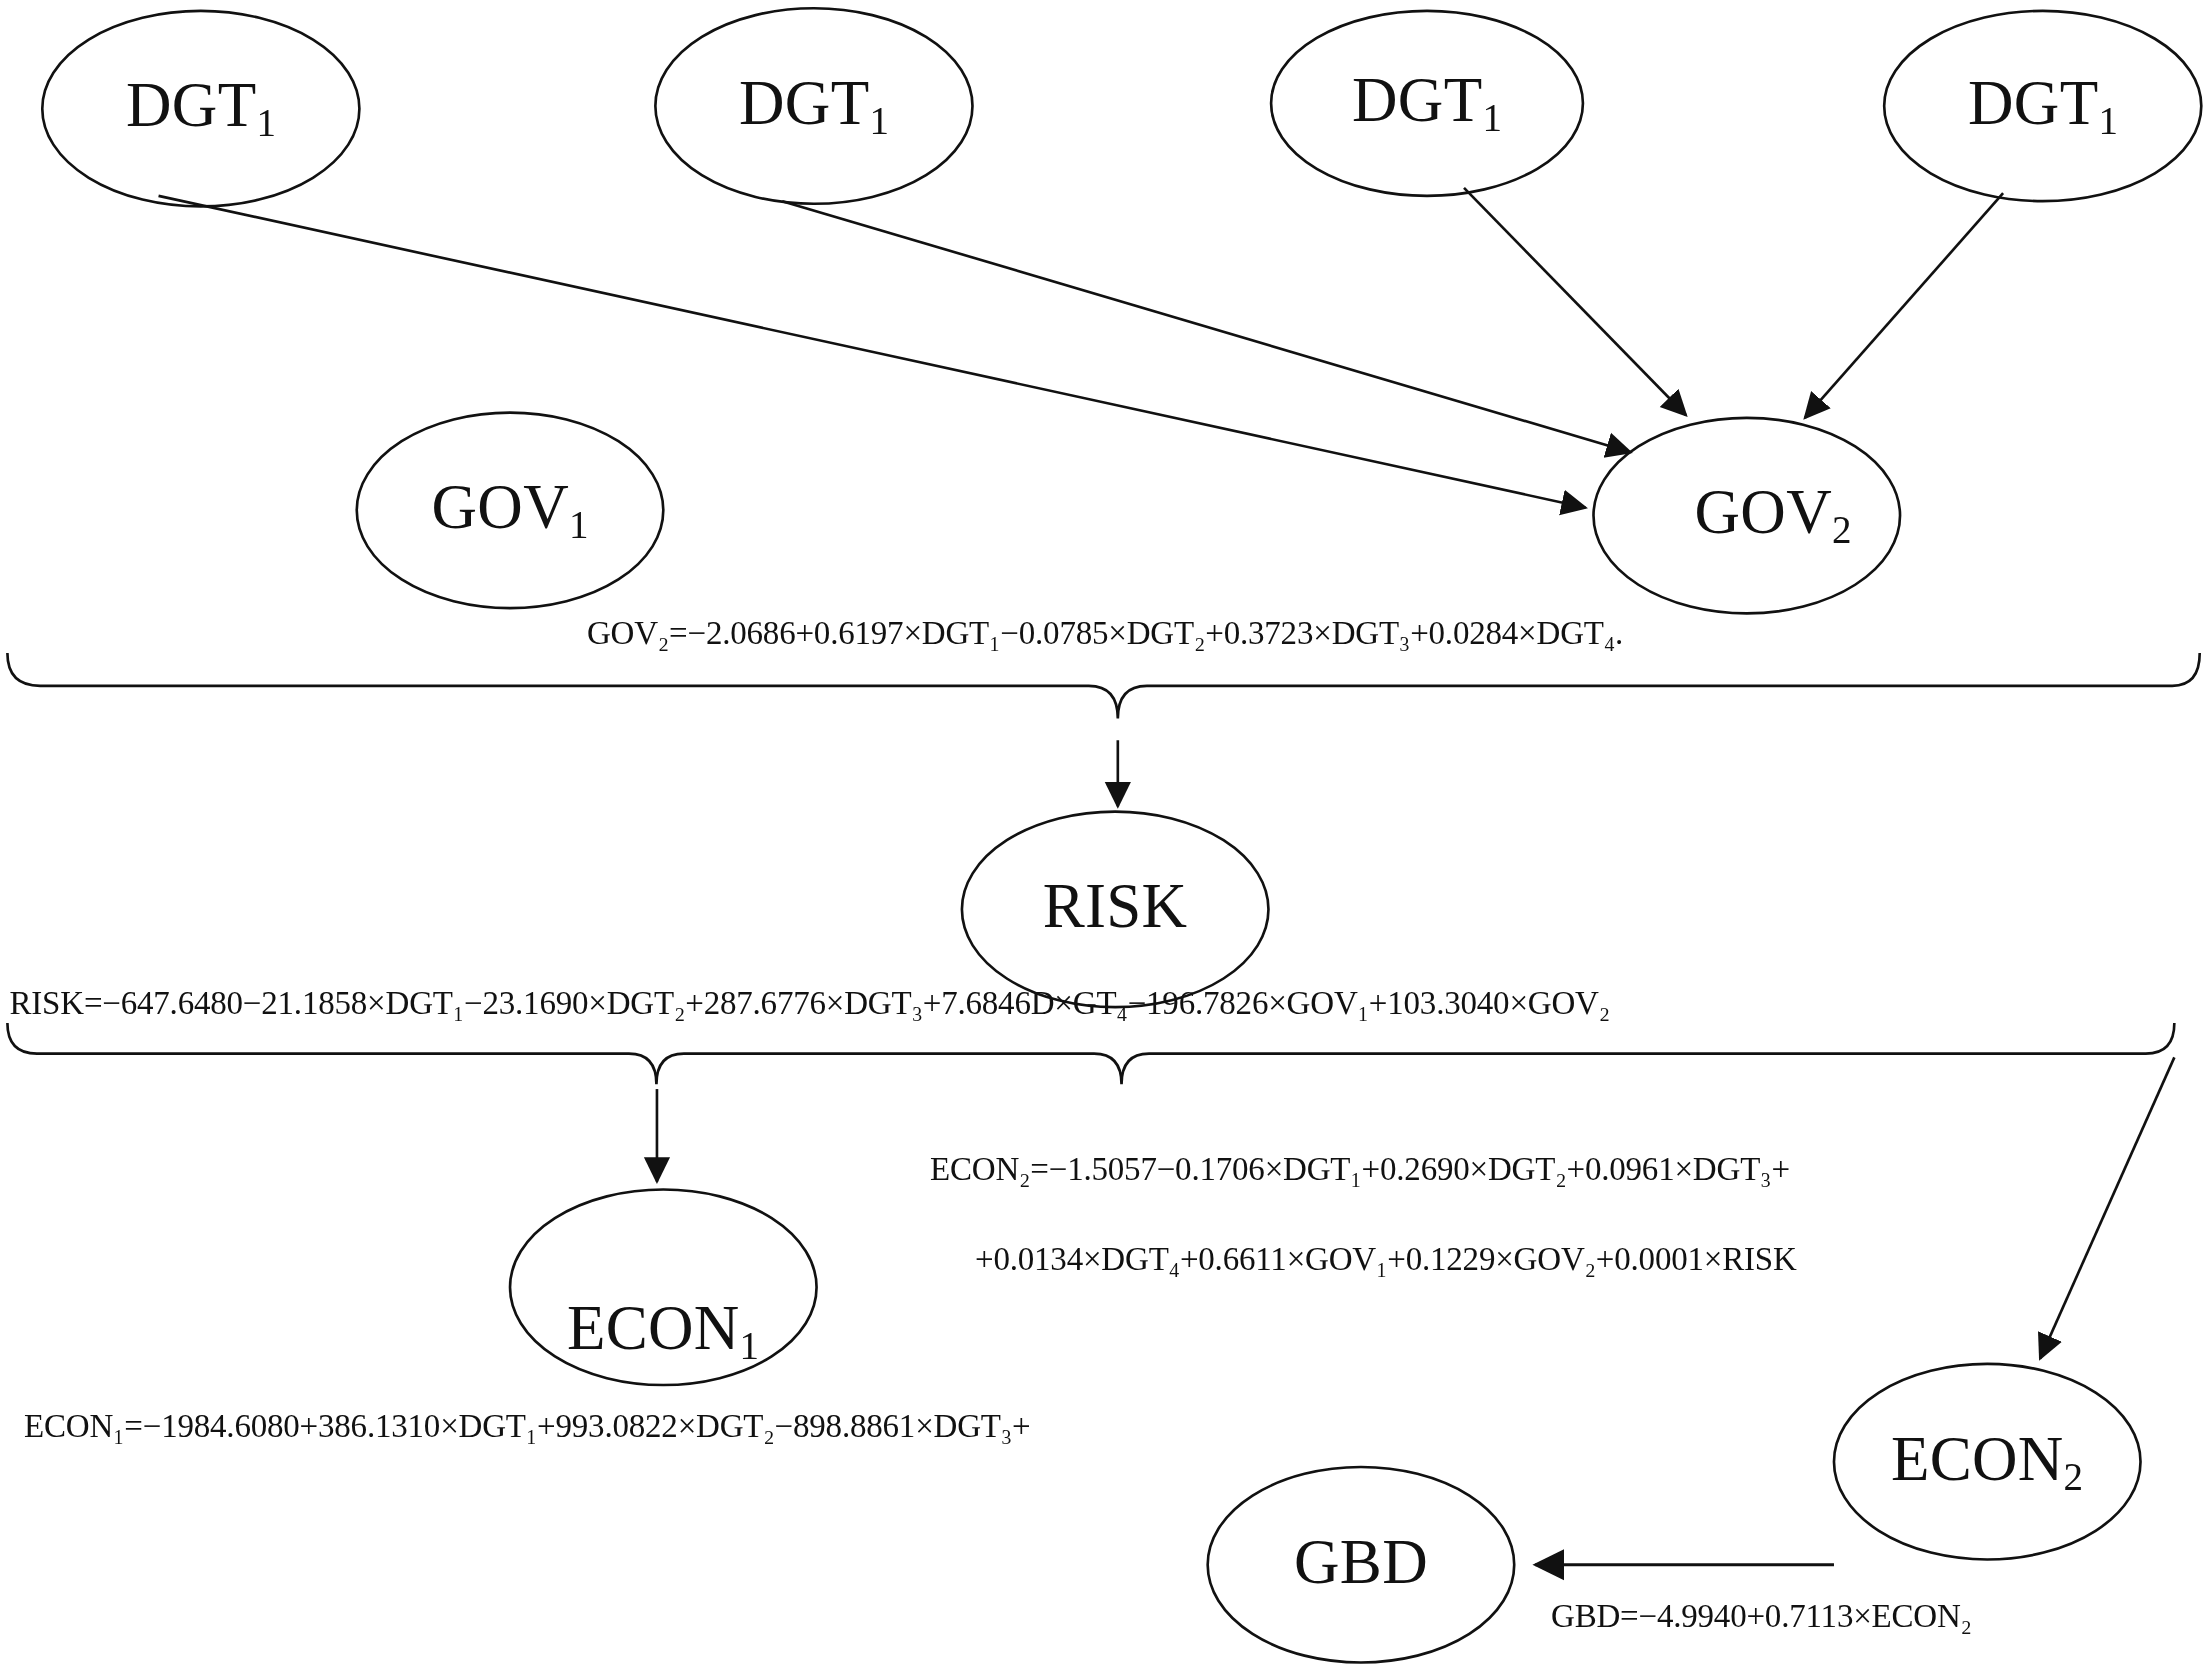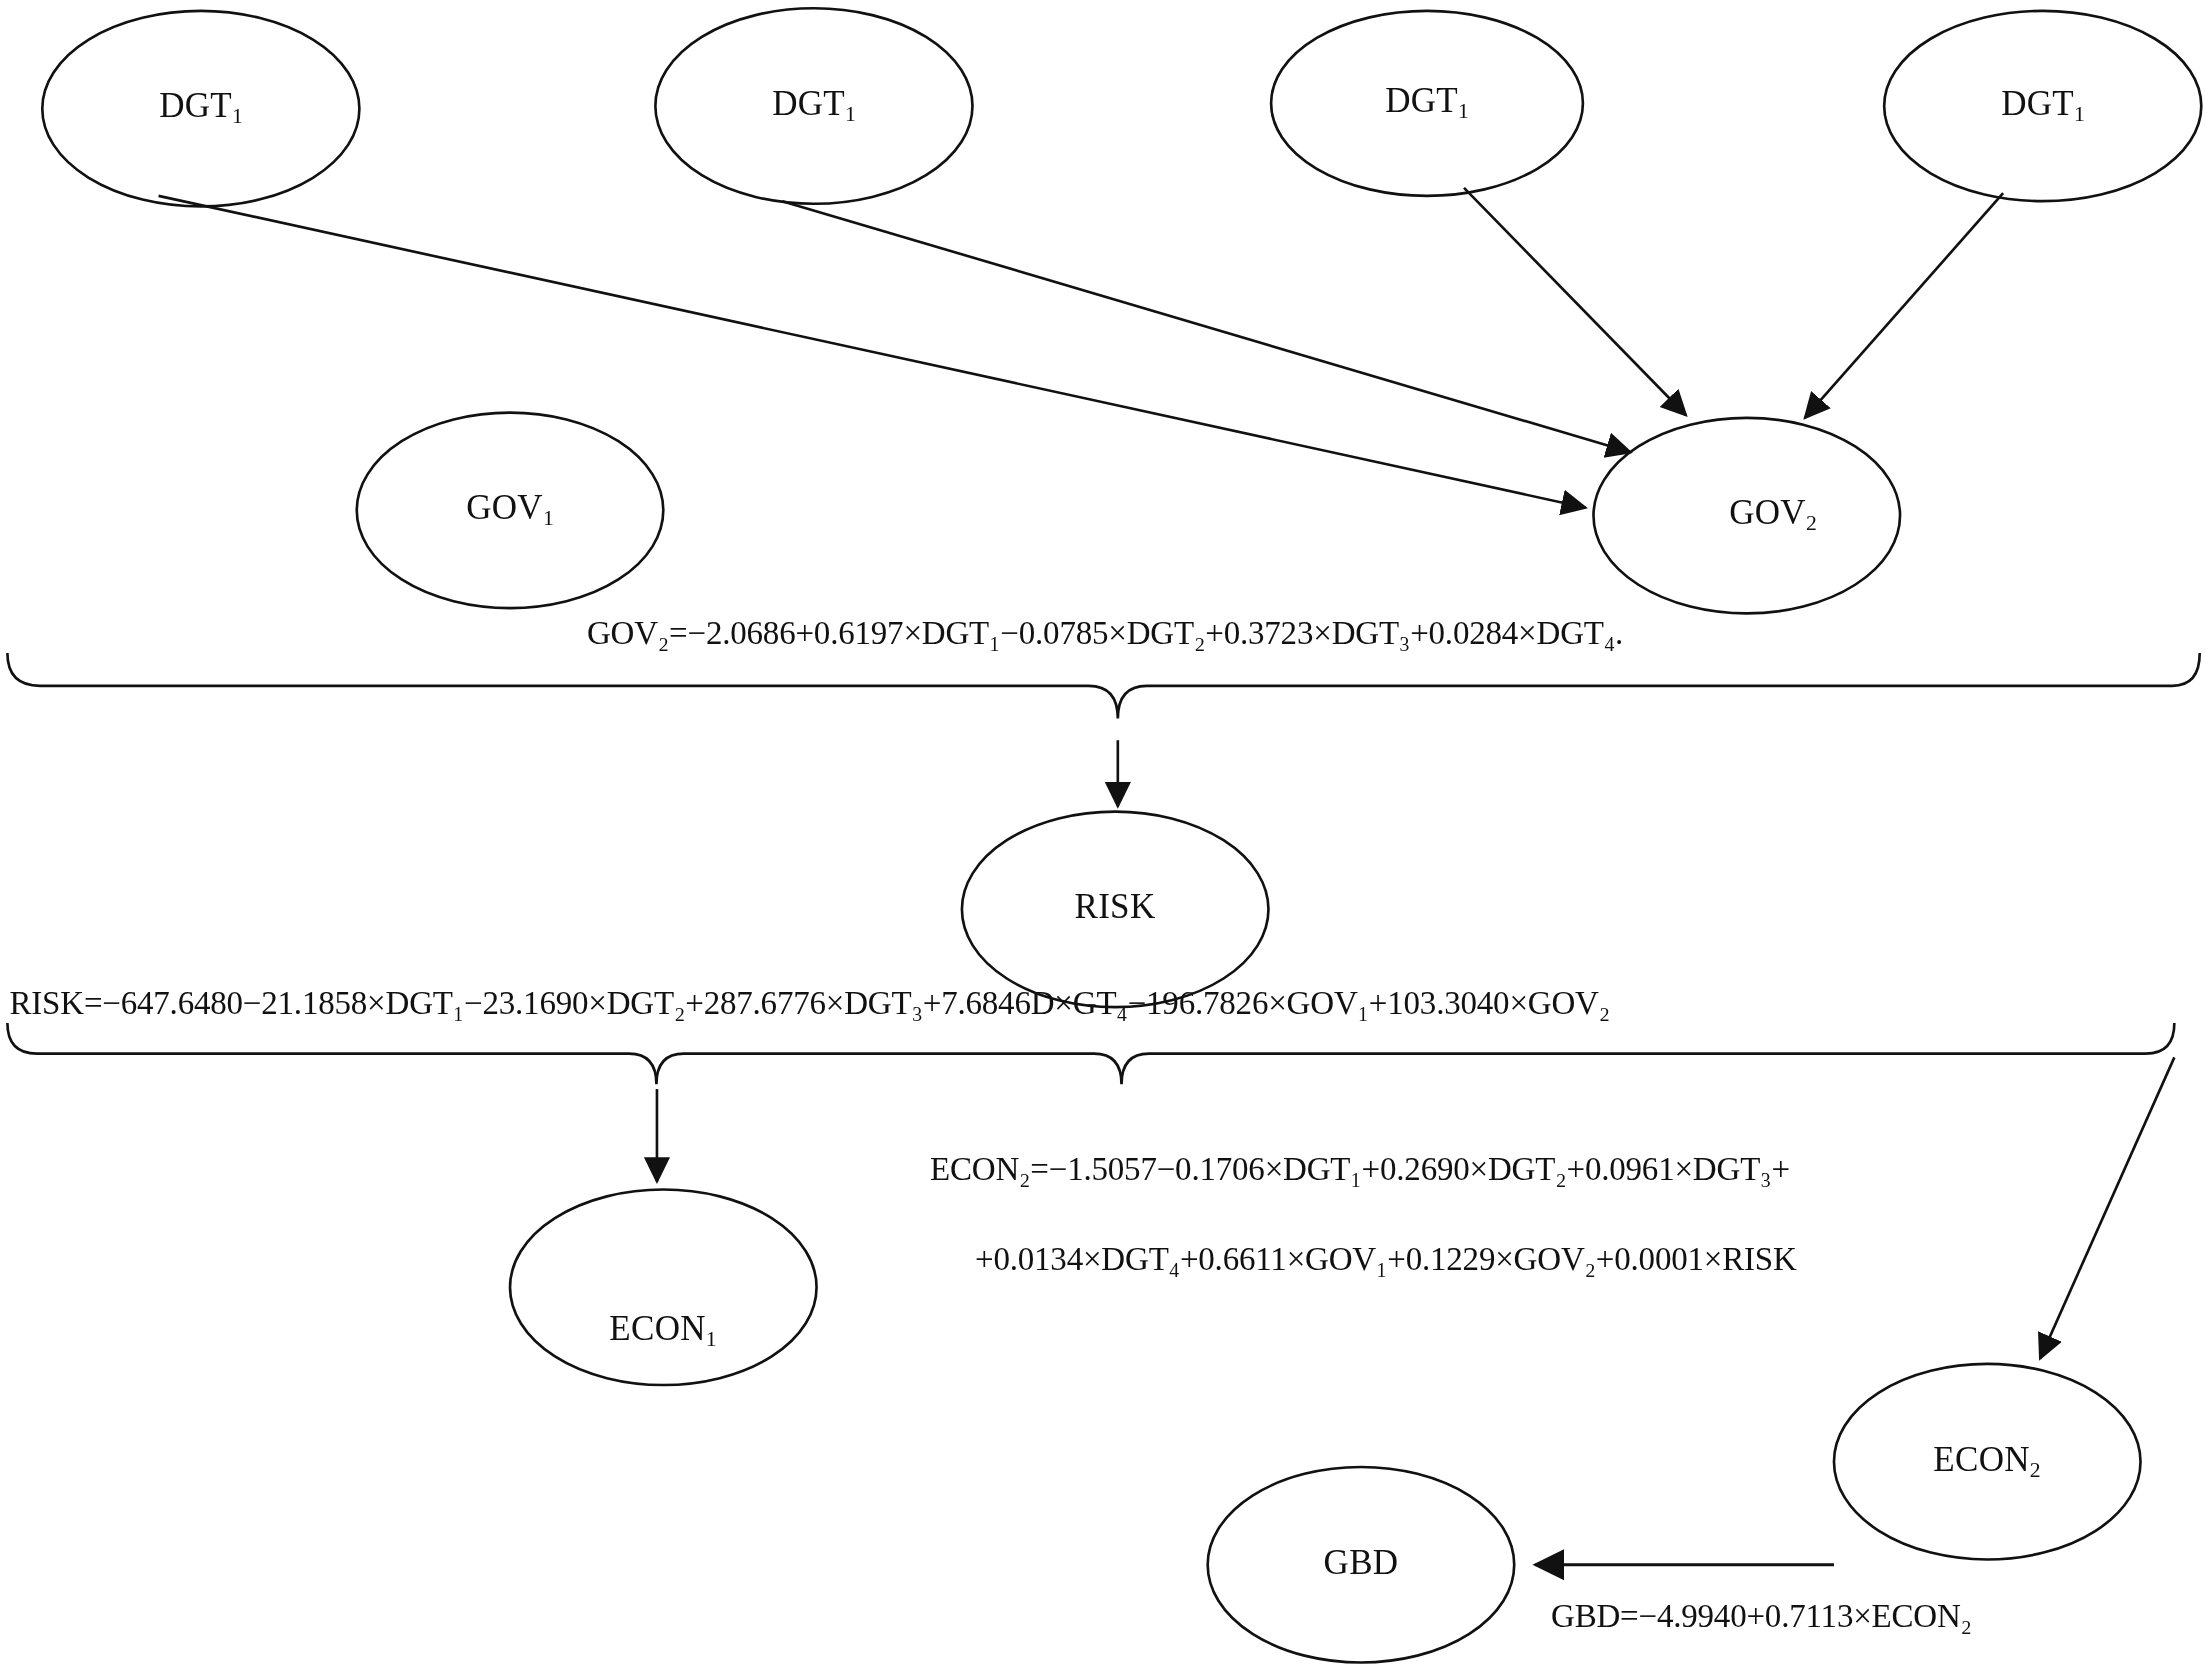--- a/index.html
+++ b/index.html
@@ -21,21 +21,21 @@
     position: absolute;
     left: 0;
     top: 0;
     width: 2205px;
     height: 1666px;
   }
   .node-label {
     position: absolute;
     transform: translate(-50%, -50%);
     white-space: nowrap;
-    font-size: 35px;
+    font-size: 63px;
     line-height: 1;
     letter-spacing: 0.3px;
     pointer-events: none;
   }
   .node-label sub {
     font-size: 0.62em;
     vertical-align: -0.28em;
     letter-spacing: 0;
   }
   .eq {
@@ -109,17 +109,18 @@
   <div class="node-label" style="left:1987px; top:1462px;"><span>ECON</span><sub>2</sub></div>
   <div class="node-label" style="left:1361px; top:1565px;"><span>GBD</span><sub></sub></div>
 
   <div class="eq eq-center" style="left:1105px; top:616px;">GOV₂=−2.0686+0.6197×DGT₁−0.0785×DGT₂+0.3723×DGT₃+0.0284×DGT₄.</div>
 
   <div class="eq" style="left:9.5px;   top:986px;">RISK=−647.6480−21.1858×DGT₁−23.1690×DGT₂+287.6776×DGT₃+7.6846D×GT₄−196.7826×GOV₁+103.3040×GOV₂</div>
 
   <div class="eq" style="left:930px; top:1152px;">ECON₂=−1.5057−0.1706×DGT₁+0.2690×DGT₂+0.0961×DGT₃+</div>
   <div class="eq" style="left:975px; top:1242px;">+0.0134×DGT₄+0.6611×GOV₁+0.1229×GOV₂+0.0001×RISK</div>
 
+  <div class="eq" style="left:24px;   top:1409px;">ECON₁=−1984.6080+386.1310×DGT₁+993.0822×DGT₂−898.8861×DGT₃+</div>
 
   <div class="eq" style="left:1551px; top:1599px;">GBD=−4.9940+0.7113×ECON₂</div>
 
 </div>
 
 
 </body></html>

